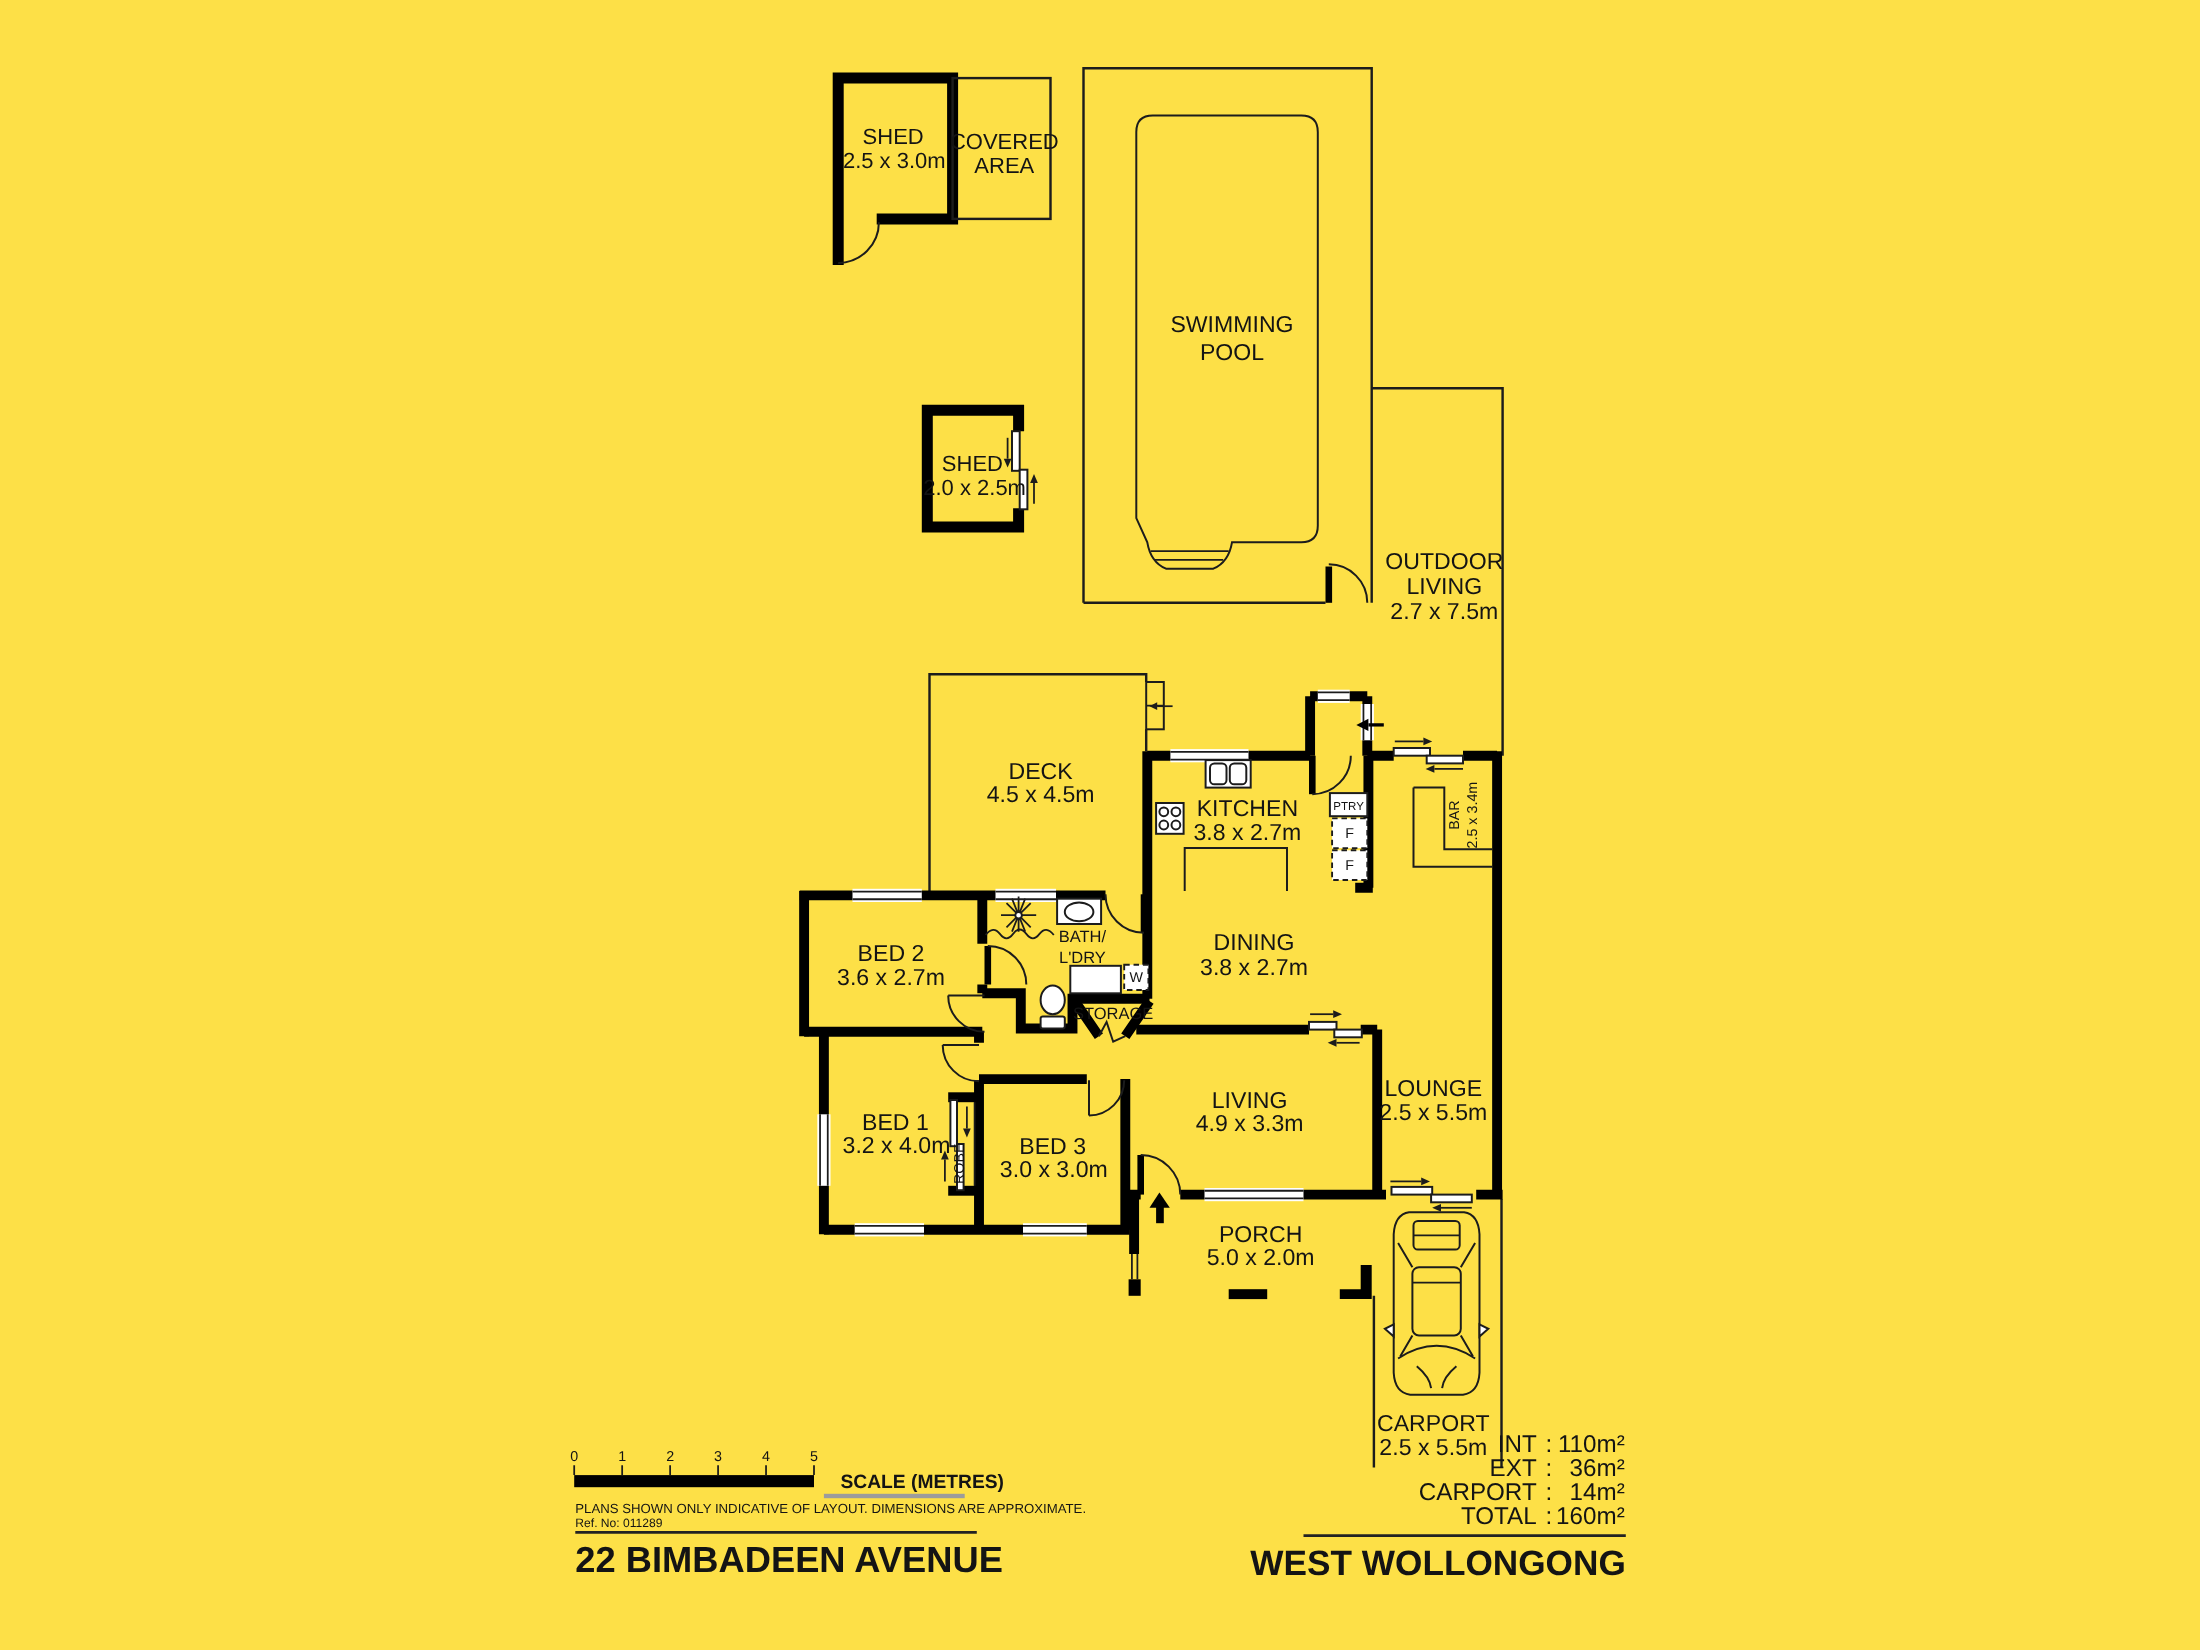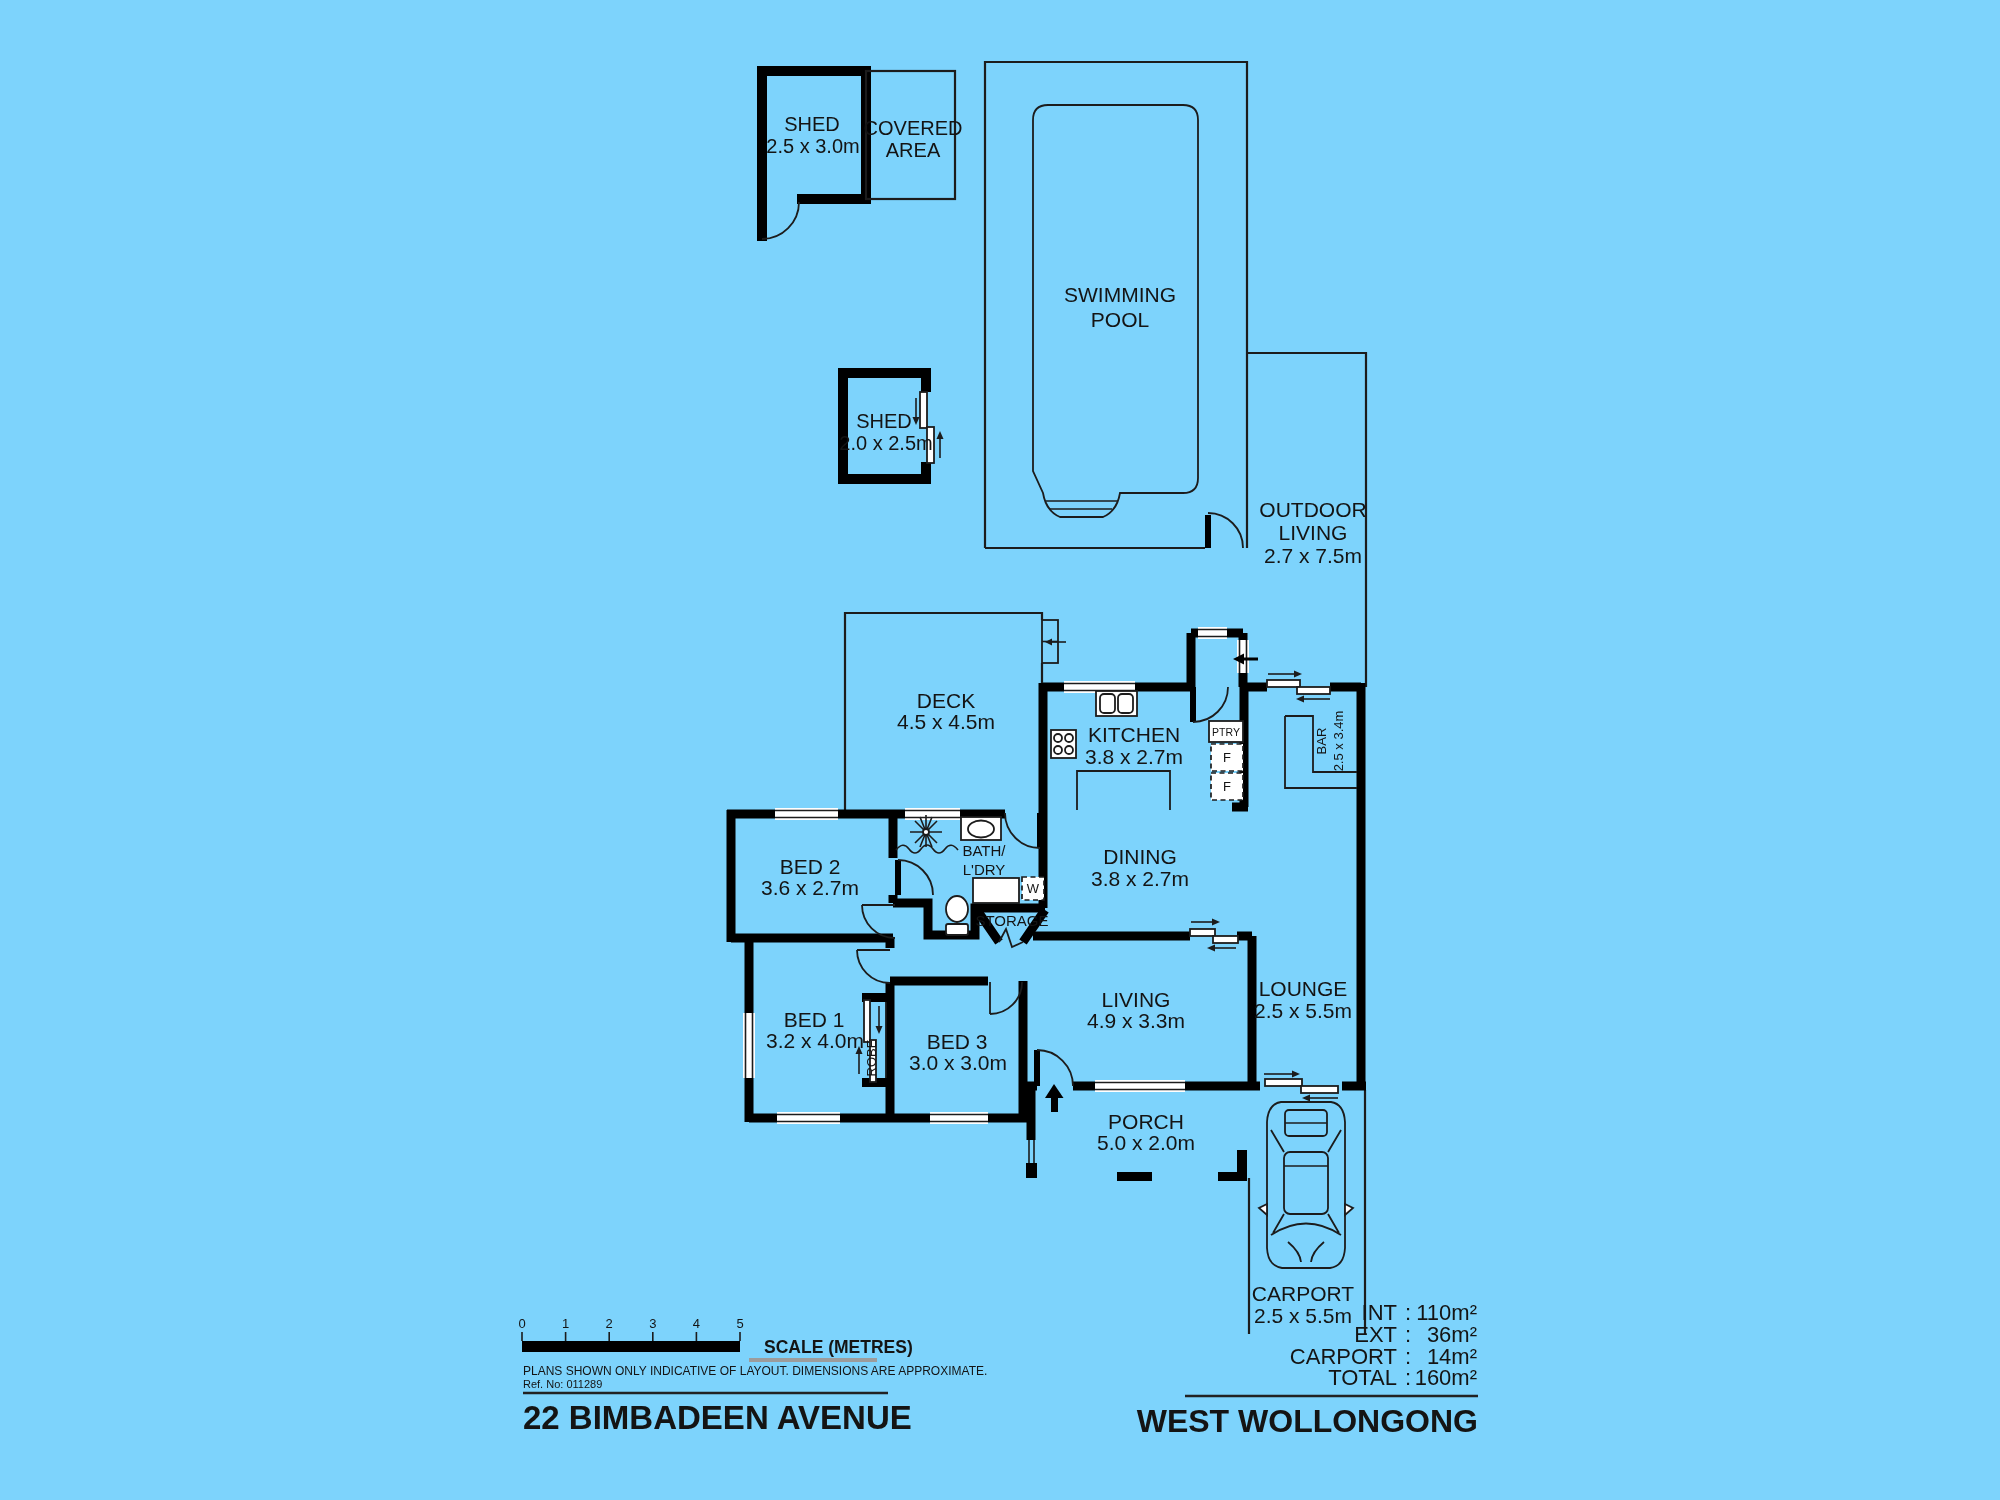--- a/index.html
+++ b/index.html
@@ -1,16 +1,16 @@
 <!DOCTYPE html>
 <html><head>
 <meta charset="utf-8">
 <style>
   html,body{margin:0;padding:0;background:#fff;}
-  #page{position:relative;width:2000px;height:1500px;background:#7dd3fc;overflow:hidden;}
+  #page{position:relative;width:2000px;height:1500px;background:#fde047;overflow:hidden;}
   svg{position:absolute;left:0;top:0;}
   .w{stroke:#000;stroke-width:9;fill:none;}
   .w10{stroke:#000;stroke-width:10;fill:none;}
   .t{stroke:#1c1c1c;stroke-width:2.2;fill:none;}
   .f{stroke:#1c1c1c;stroke-width:1.8;fill:#fff;}
   .fn{stroke:#1c1c1c;stroke-width:1.8;fill:none;}
   .d{stroke:#1c1c1c;stroke-width:1.7;fill:#fff;stroke-dasharray:5 3.5;}
   .wl{stroke:#1c1c1c;stroke-width:1.6;fill:none;}
   .wr{fill:#fff;stroke:none;}
   .blk{fill:#000;stroke:none;}

